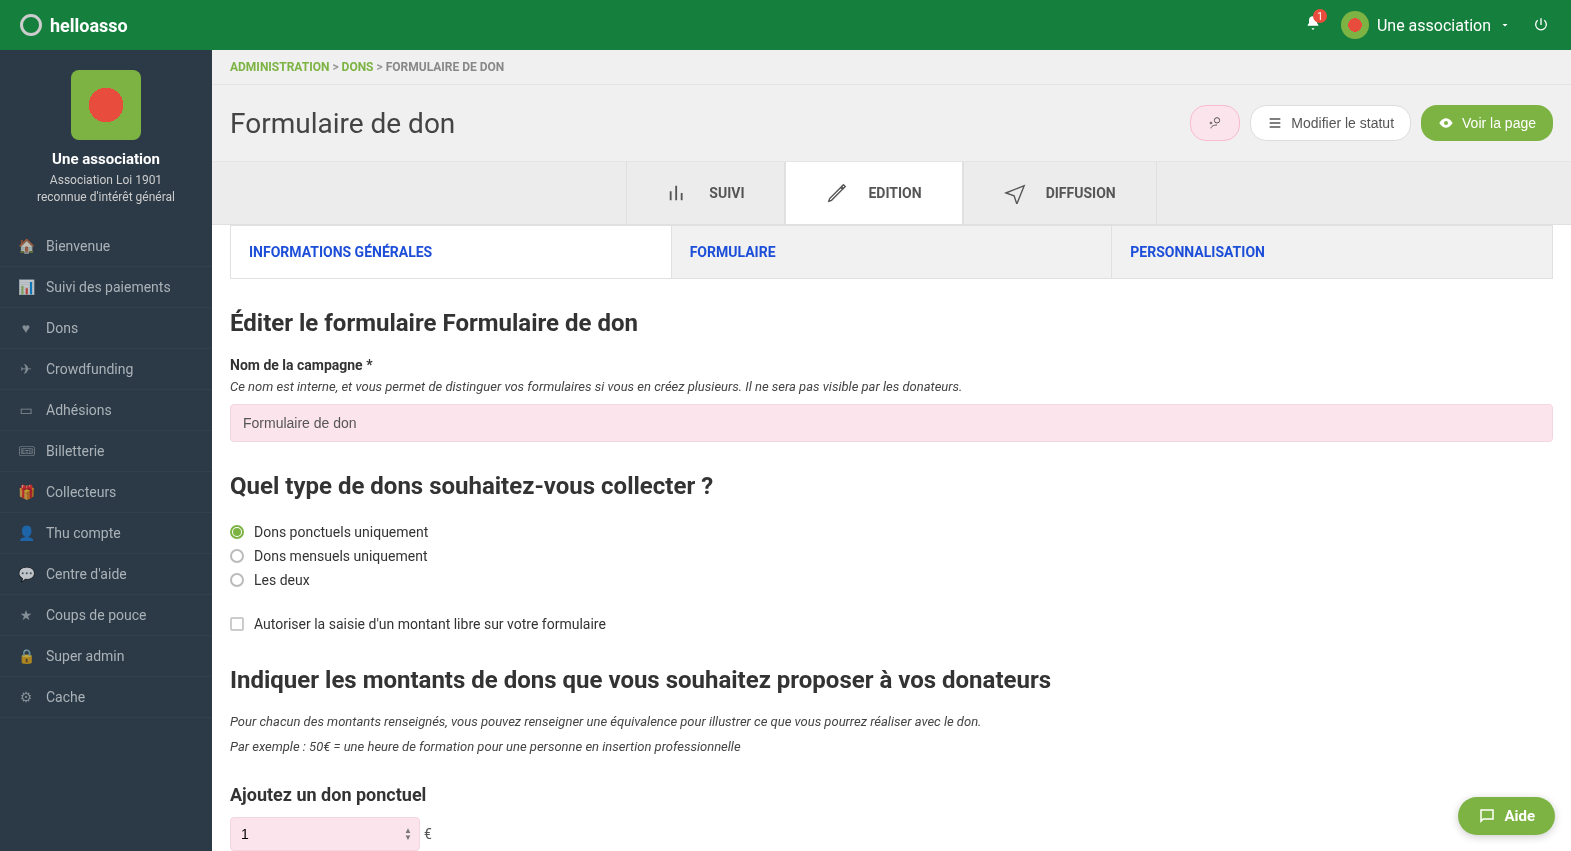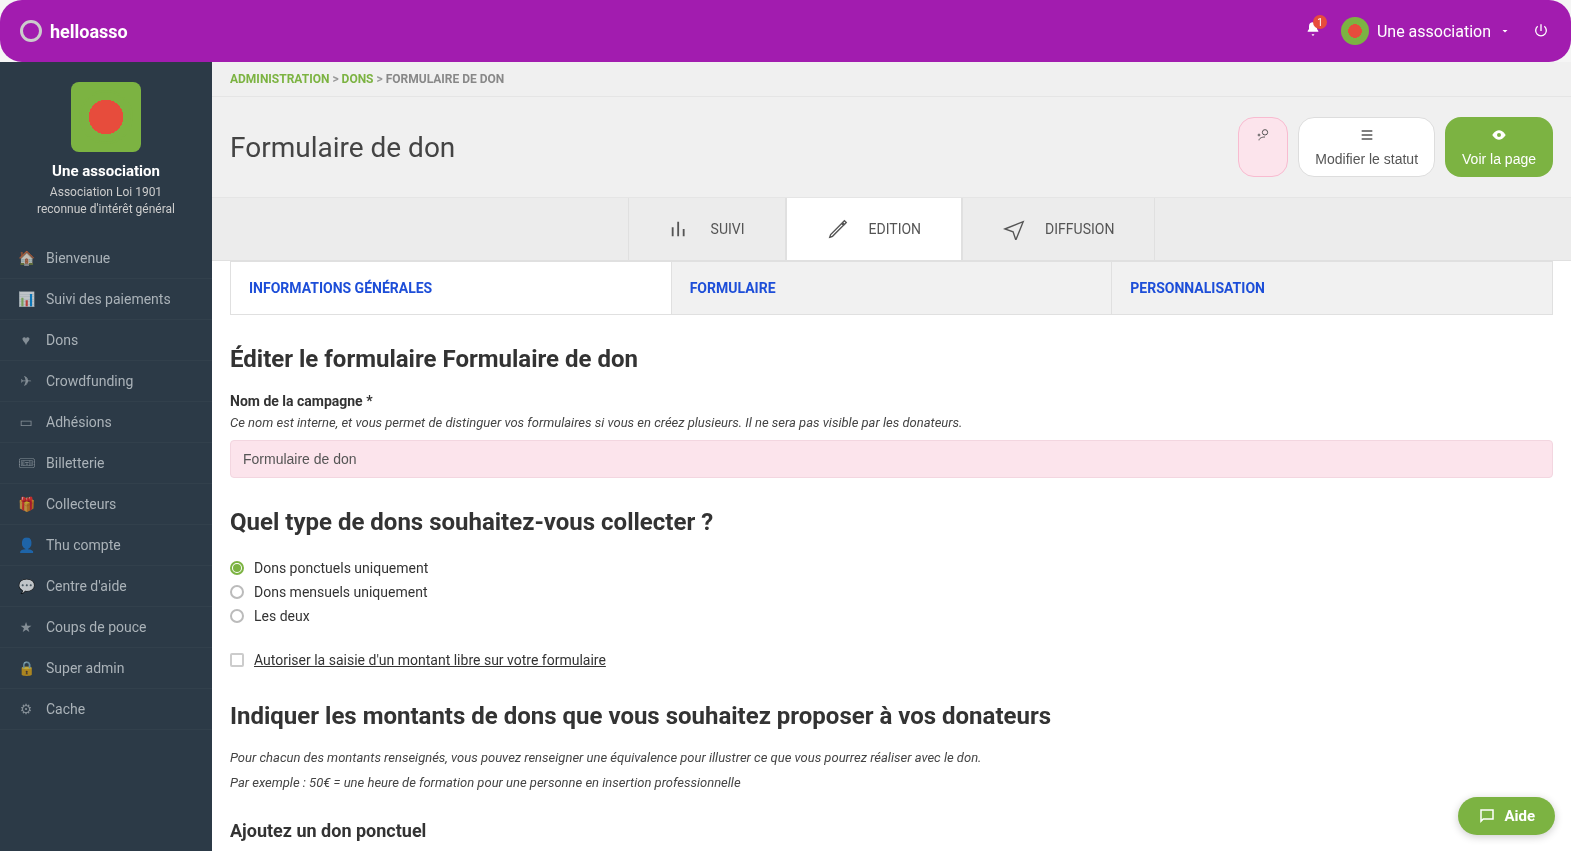--- a/index.html
+++ b/index.html
@@ -1,18 +1,18 @@
 <!DOCTYPE html>
 <html><head>
 <meta charset="utf-8">
 <style>
 * { margin: 0; padding: 0; box-sizing: border-box; }
 body { font-family: -apple-system, BlinkMacSystemFont, "Segoe UI", Roboto, Arial, sans-serif; background: #f5f5f5; color: #333; }
 
-.topbar { height: 62px; background: #a21caf; display: flex; align-items: center; padding: 0 20px; justify-content: space-between; border-radius: 22px; }
+.topbar { height: 50px; background: #15803d; display: flex; align-items: center; padding: 0 20px; justify-content: space-between; }
 .logo { display: flex; align-items: center; gap: 8px; color: #fff; font-weight: bold; font-size: 18px; }
 .logo-icon { width: 22px; height: 22px; border: 3px solid #ccc; border-radius: 50%; display: inline-block; }
 .topbar-right { display: flex; align-items: center; gap: 20px; color: #fff; }
 .notif { position: relative; }
 .notif-badge { position: absolute; top: -6px; right: -6px; background: #e74c3c; color: #fff; font-size: 10px; width: 14px; height: 14px; border-radius: 50%; display: flex; align-items: center; justify-content: center; }
 .user-dropdown { display: flex; align-items: center; gap: 8px; cursor: pointer; }
 .avatar-small { width: 28px; height: 28px; border-radius: 50%; background: radial-gradient(circle at center, #e74c3c 35%, #7cb342 35%); }
 
 .layout { display: flex; min-height: calc(100vh - 50px); }
 .sidebar { width: 212px; background: #2c3a47; color: #95a5a6; flex-shrink: 0; }
@@ -25,48 +25,48 @@
 .nav-icon { width: 16px; text-align: center; opacity: 0.7; }
 
 .main { flex: 1; background: #fff; overflow: auto; padding-bottom: 60px; }
 .breadcrumb-bar { background: #f0f0f0; padding: 10px 18px; font-size: 12px; color: #7cb342; font-weight: bold; border-bottom: 1px solid #e5e5e5; }
 .breadcrumb-bar .sep { color: #999; }
 .breadcrumb-bar .current { color: #888; }
 
 .header-row { background: #f0f0f0; padding: 20px 18px; display: flex; align-items: center; justify-content: space-between; border-bottom: 1px solid #e5e5e5; }
 .header-title { font-size: 28px; font-weight: 400; color: #444; }
 .header-actions { display: flex; gap: 10px; }
-.btn { padding: 9px 16px; border-radius: 16px; font-size: 14px; cursor: pointer; border: 1px solid transparent; display: inline-flex; align-items: center; gap: 8px; flex-direction: column; }
+.btn { padding: 9px 16px; border-radius: 16px; font-size: 14px; cursor: pointer; border: 1px solid transparent; display: inline-flex; align-items: center; gap: 8px; }
 .btn-pink { background: #fce4ec; border-color: #f8bbd0; color: #555; }
 .btn-white { background: #fff; border-color: #ddd; color: #555; }
 .btn-green { background: #7cb342; color: #fff; }
 
 .mode-tabs { background: #ececec; display: flex; justify-content: center; border-bottom: 1px solid #e0e0e0; }
-.mode-tab { padding: 20px 40px; display: flex; align-items: center; gap: 20px; font-weight: normal; font-size: 14px; color: #555; cursor: pointer; border-left: 1px solid #e0e0e0; border-right: 1px solid #e0e0e0; }
+.mode-tab { padding: 20px 40px; display: flex; align-items: center; gap: 20px; font-weight: bold; font-size: 14px; color: #555; cursor: pointer; border-left: 1px solid #e0e0e0; border-right: 1px solid #e0e0e0; }
 .mode-tab.active { background: #fff; }
 .mode-tab svg { width: 22px; height: 22px; }
 
 .sub-tabs { display: flex; margin: 0 18px; margin-top: 0; border: 1px solid #e0e0e0; }
 .sub-tab { flex: 1; text-align: left; padding: 18px; font-weight: bold; font-size: 14px; color: #1d4ed8; cursor: pointer; background: #f1f1f1; border-right: 1px solid #e0e0e0; }
 .sub-tab:last-child { border-right: none; }
 .sub-tab.active { background: #fff; }
 
 .content { padding: 30px 18px; }
 .section-title { font-size: 24px; font-weight: bold; color: #333; margin-bottom: 20px; }
 .field-label { font-weight: bold; font-size: 14px; margin-bottom: 6px; }
 .field-hint { font-style: italic; font-size: 13px; color: #444; margin-bottom: 10px; }
 .input-text { width: 100%; padding: 10px 12px; background: #fce4ec; border: 1px solid #f3d6e0; border-radius: 4px; font-size: 14px; color: #555; }
 .input-text::placeholder { color: #aaa; }
 
 .radio-group { margin-top: 0; }
 .radio-item { display: flex; align-items: center; gap: 10px; padding: 4px 0; font-size: 14px; cursor: pointer; }
 .radio { width: 14px; height: 14px; border: 2px solid #bbb; border-radius: 50%; display: inline-flex; align-items: center; justify-content: center; flex-shrink: 0; }
 .radio.checked { border-color: #7cb342; }
 .radio.checked::after { content: ""; width: 8px; height: 8px; background: #7cb342; border-radius: 50%; }
-.checkbox-item { display: flex; align-items: center; gap: 10px; padding: 4px 0; font-size: 14px; margin-top: 20px; text-decoration: underline; }
+.checkbox-item { display: flex; align-items: center; gap: 10px; padding: 4px 0; font-size: 14px; margin-top: 20px; }
 .checkbox { width: 14px; height: 14px; border: 2px solid #ccc; border-radius: 2px; flex-shrink: 0; }
 
 .section-spacer { height: 30px; }
 .amount-row { display: flex; gap: 8px; align-items: center; margin-top: 10px; }
 .amount-input { width: 190px; padding: 8px 10px; background: #fce4ec; border: 1px solid #f3d6e0; border-radius: 4px; font-size: 14px; }
 .spinner { display: flex; flex-direction: column; margin-left: -24px; margin-right: 4px; }
 .spinner span { font-size: 8px; line-height: 7px; color: #777; cursor: pointer; }
 .currency { font-size: 14px; color: #555; }
 .desc-input { flex: 1; padding: 8px 10px; background: #fff; border: 1px solid #ddd; border-radius: 4px; font-size: 14px; }
 

